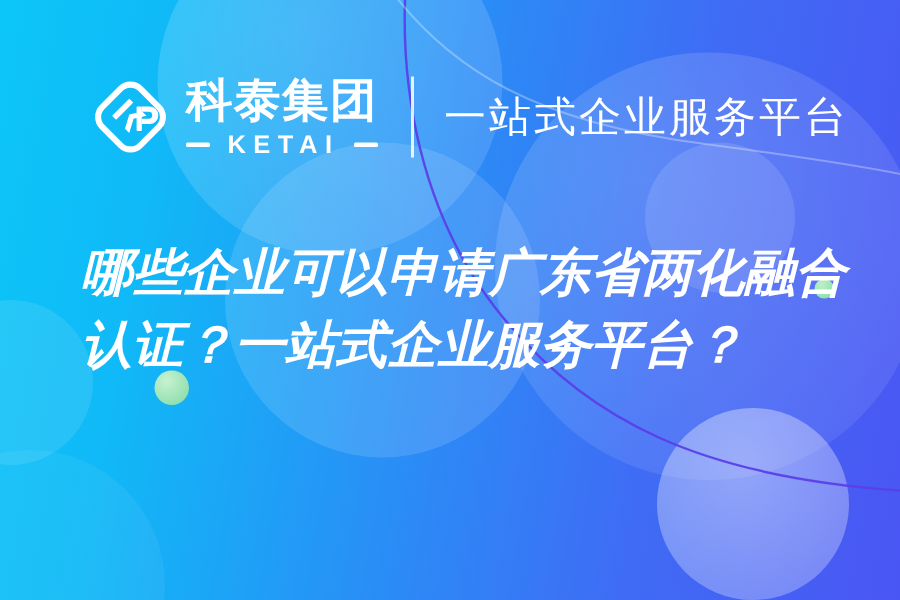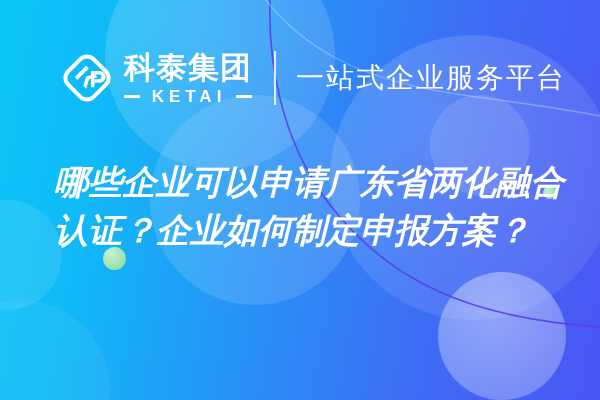--- a/index.html
+++ b/index.html
@@ -231,16 +231,16 @@
     <div class="divider"></div>
 
     <div class="header-text">
       <div class="header-line1">一站式企业服务平台</div>
     </div>
 
   </div>
 
   <div class="headline">
     <div class="headline-line">哪些企业可以申请广东省两化融合</div>
-    <div class="headline-line">认证？企业如何制定申报方案？</div>
+    <div class="headline-line">认证？一站式企业服务平台？</div>
   </div>
 
 </div>
 
 </body></html>

